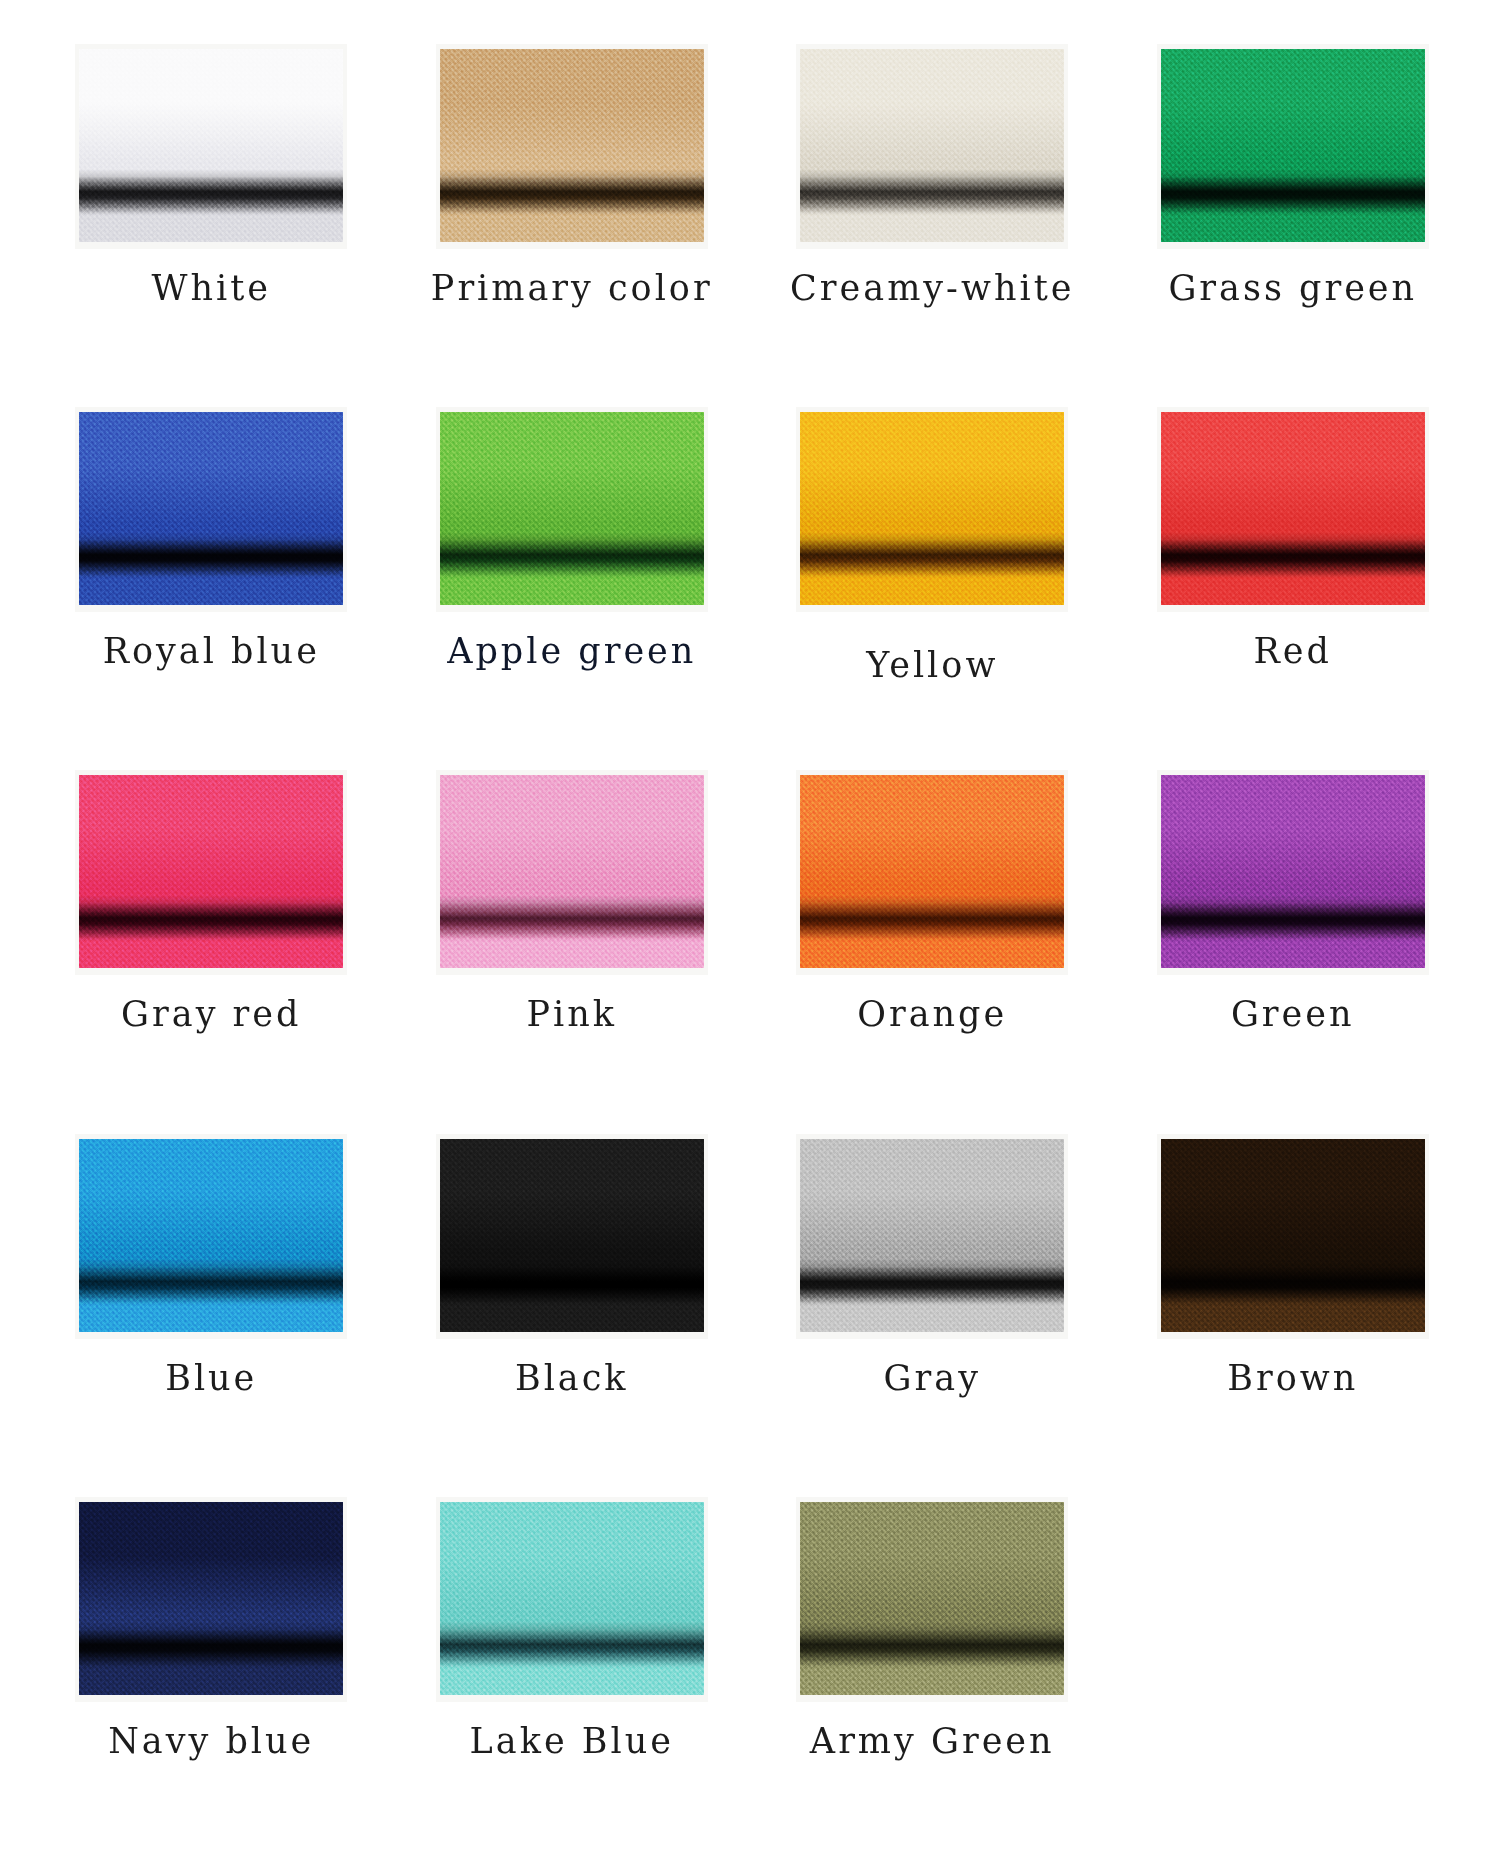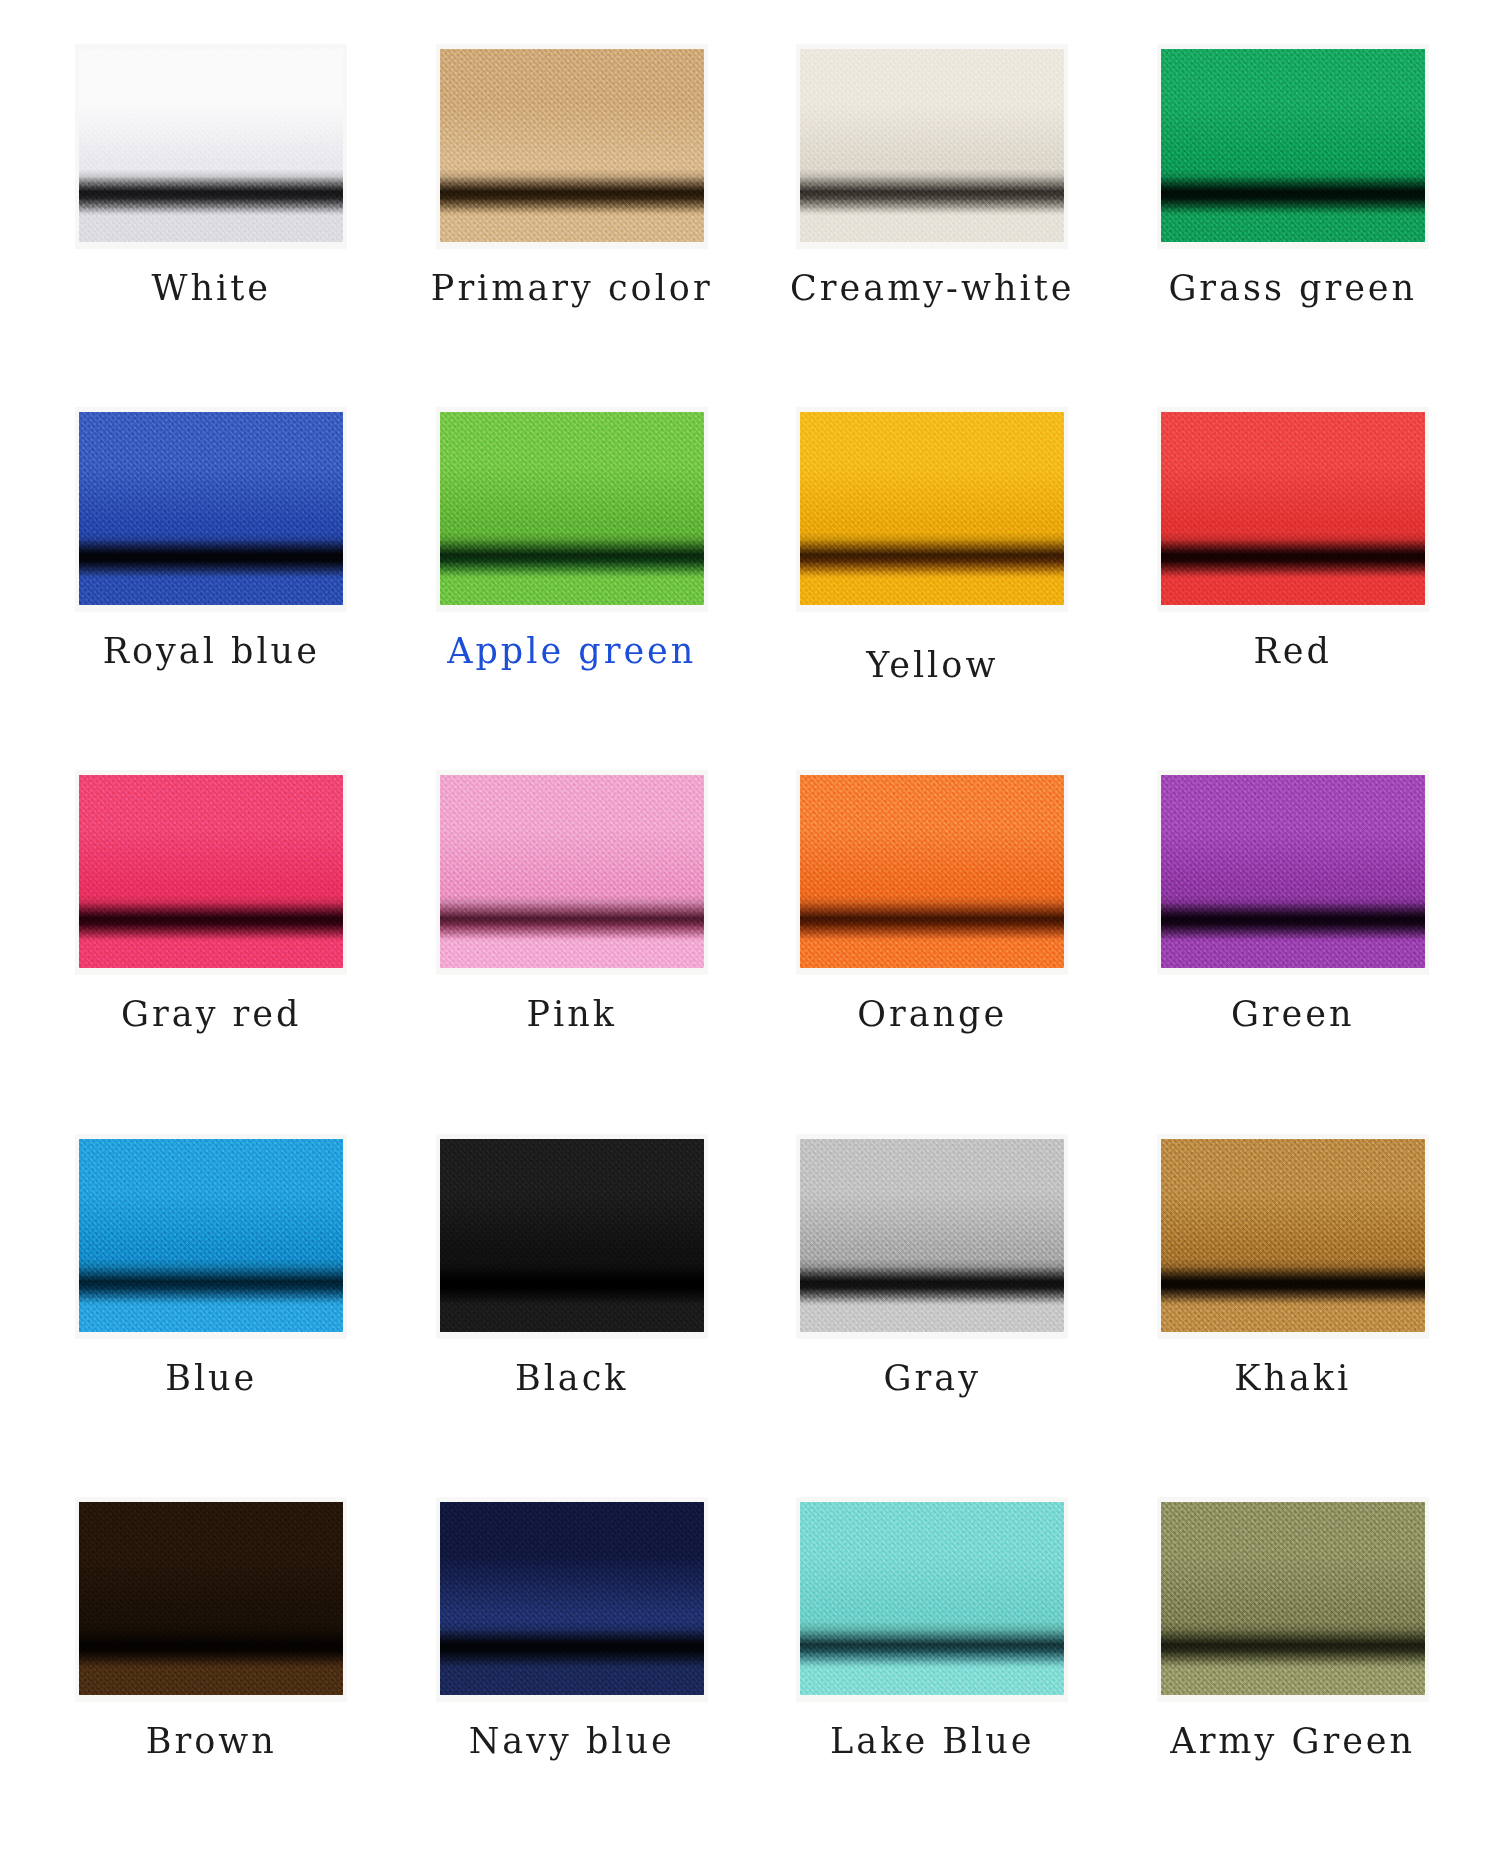--- a/index.html
+++ b/index.html
@@ -180,21 +180,21 @@
     </div>
     <div class="swatch-cell">
       <div class="swatch-frame" style="background: rgb(247, 247, 245);">
         <div class="swatch-photo">
           <div class="photo-base" style="background: linear-gradient(rgb(116, 199, 71) 0%, rgb(116, 199, 71) 28%, rgb(95, 179, 54) 58%, rgb(95, 179, 54) 66%, rgb(21, 84, 27) 74%, rgb(21, 84, 27) 77%, rgb(110, 195, 66) 86%, rgb(110, 195, 66) 100%);"></div>
           <div class="photo-weave"></div>
           <div class="photo-grain"></div>
           <div class="photo-fold" style="top: 62%; height: 22%; background: linear-gradient(rgba(0, 0, 0, 0) 0%, rgba(0, 0, 0, 0.3) 40%, rgba(0, 0, 0, 0.55) 55%, rgba(0, 0, 0, 0.18) 78%, rgba(0, 0, 0, 0) 100%);"></div>
         </div>
       </div>
-      <div class="swatch-label" style="color: #1d4ed8; text-align: right;">Apple green</div>
+      <div class="swatch-label" style="color: #0f172a; text-align: right;">Apple green</div>
     </div>
     <div class="swatch-cell">
       <div class="swatch-frame" style="background: rgb(247, 247, 245);">
         <div class="swatch-photo">
           <div class="photo-base" style="background: linear-gradient(rgb(245, 187, 28) 0%, rgb(245, 187, 28) 28%, rgb(234, 167, 12) 58%, rgb(234, 167, 12) 66%, rgb(122, 60, 7) 74%, rgb(122, 60, 7) 77%, rgb(240, 174, 16) 86%, rgb(240, 174, 16) 100%);"></div>
           <div class="photo-weave"></div>
           <div class="photo-grain"></div>
           <div class="photo-fold" style="top: 62%; height: 22%; background: linear-gradient(rgba(0, 0, 0, 0) 0%, rgba(0, 0, 0, 0.3) 40%, rgba(0, 0, 0, 0.55) 55%, rgba(0, 0, 0, 0.18) 78%, rgba(0, 0, 0, 0) 100%);"></div>
         </div>
       </div>
@@ -284,31 +284,20 @@
           <div class="photo-weave"></div>
           <div class="photo-grain"></div>
           <div class="photo-fold" style="top: 62%; height: 22%; background: linear-gradient(rgba(0, 0, 0, 0) 0%, rgba(0, 0, 0, 0.3) 40%, rgba(0, 0, 0, 0.55) 55%, rgba(0, 0, 0, 0.18) 78%, rgba(0, 0, 0, 0) 100%);"></div>
         </div>
       </div>
       <div class="swatch-label" style="color: rgb(28, 28, 28);">Gray</div>
     </div>
     <div class="swatch-cell">
       <div class="swatch-frame" style="background: rgb(247, 247, 245);">
         <div class="swatch-photo">
-          <div class="photo-base" style="background: linear-gradient(rgb(187, 138, 68) 0%, rgb(187, 138, 68) 28%, rgb(168, 116, 47) 58%, rgb(168, 116, 47) 66%, rgb(21, 12, 4) 74%, rgb(21, 12, 4) 77%, rgb(189, 140, 70) 86%, rgb(189, 140, 70) 100%);"></div>
-          <div class="photo-weave"></div>
-          <div class="photo-grain"></div>
-          <div class="photo-fold" style="top: 62%; height: 22%; background: linear-gradient(rgba(0, 0, 0, 0) 0%, rgba(0, 0, 0, 0.3) 40%, rgba(0, 0, 0, 0.55) 55%, rgba(0, 0, 0, 0.18) 78%, rgba(0, 0, 0, 0) 100%);"></div>
-        </div>
-      </div>
-      <div class="swatch-label" style="color: rgb(28, 28, 28);">Khaki</div>
-    </div>
-    <div class="swatch-cell">
-      <div class="swatch-frame" style="background: rgb(247, 247, 245);">
-        <div class="swatch-photo">
           <div class="photo-base" style="background: linear-gradient(rgb(36, 21, 9) 0%, rgb(36, 21, 9) 28%, rgb(26, 15, 6) 58%, rgb(26, 15, 6) 66%, rgb(10, 5, 2) 74%, rgb(10, 5, 2) 77%, rgb(74, 45, 19) 86%, rgb(74, 45, 19) 100%);"></div>
           <div class="photo-weave"></div>
           <div class="photo-grain"></div>
           <div class="photo-fold" style="top: 62%; height: 22%; background: linear-gradient(rgba(0, 0, 0, 0) 0%, rgba(0, 0, 0, 0.3) 40%, rgba(0, 0, 0, 0.55) 55%, rgba(0, 0, 0, 0.18) 78%, rgba(0, 0, 0, 0) 100%);"></div>
         </div>
       </div>
       <div class="swatch-label" style="color: rgb(28, 28, 28);">Brown</div>
     </div>
     <div class="swatch-cell">
       <div class="swatch-frame" style="background: rgb(247, 247, 245);">

